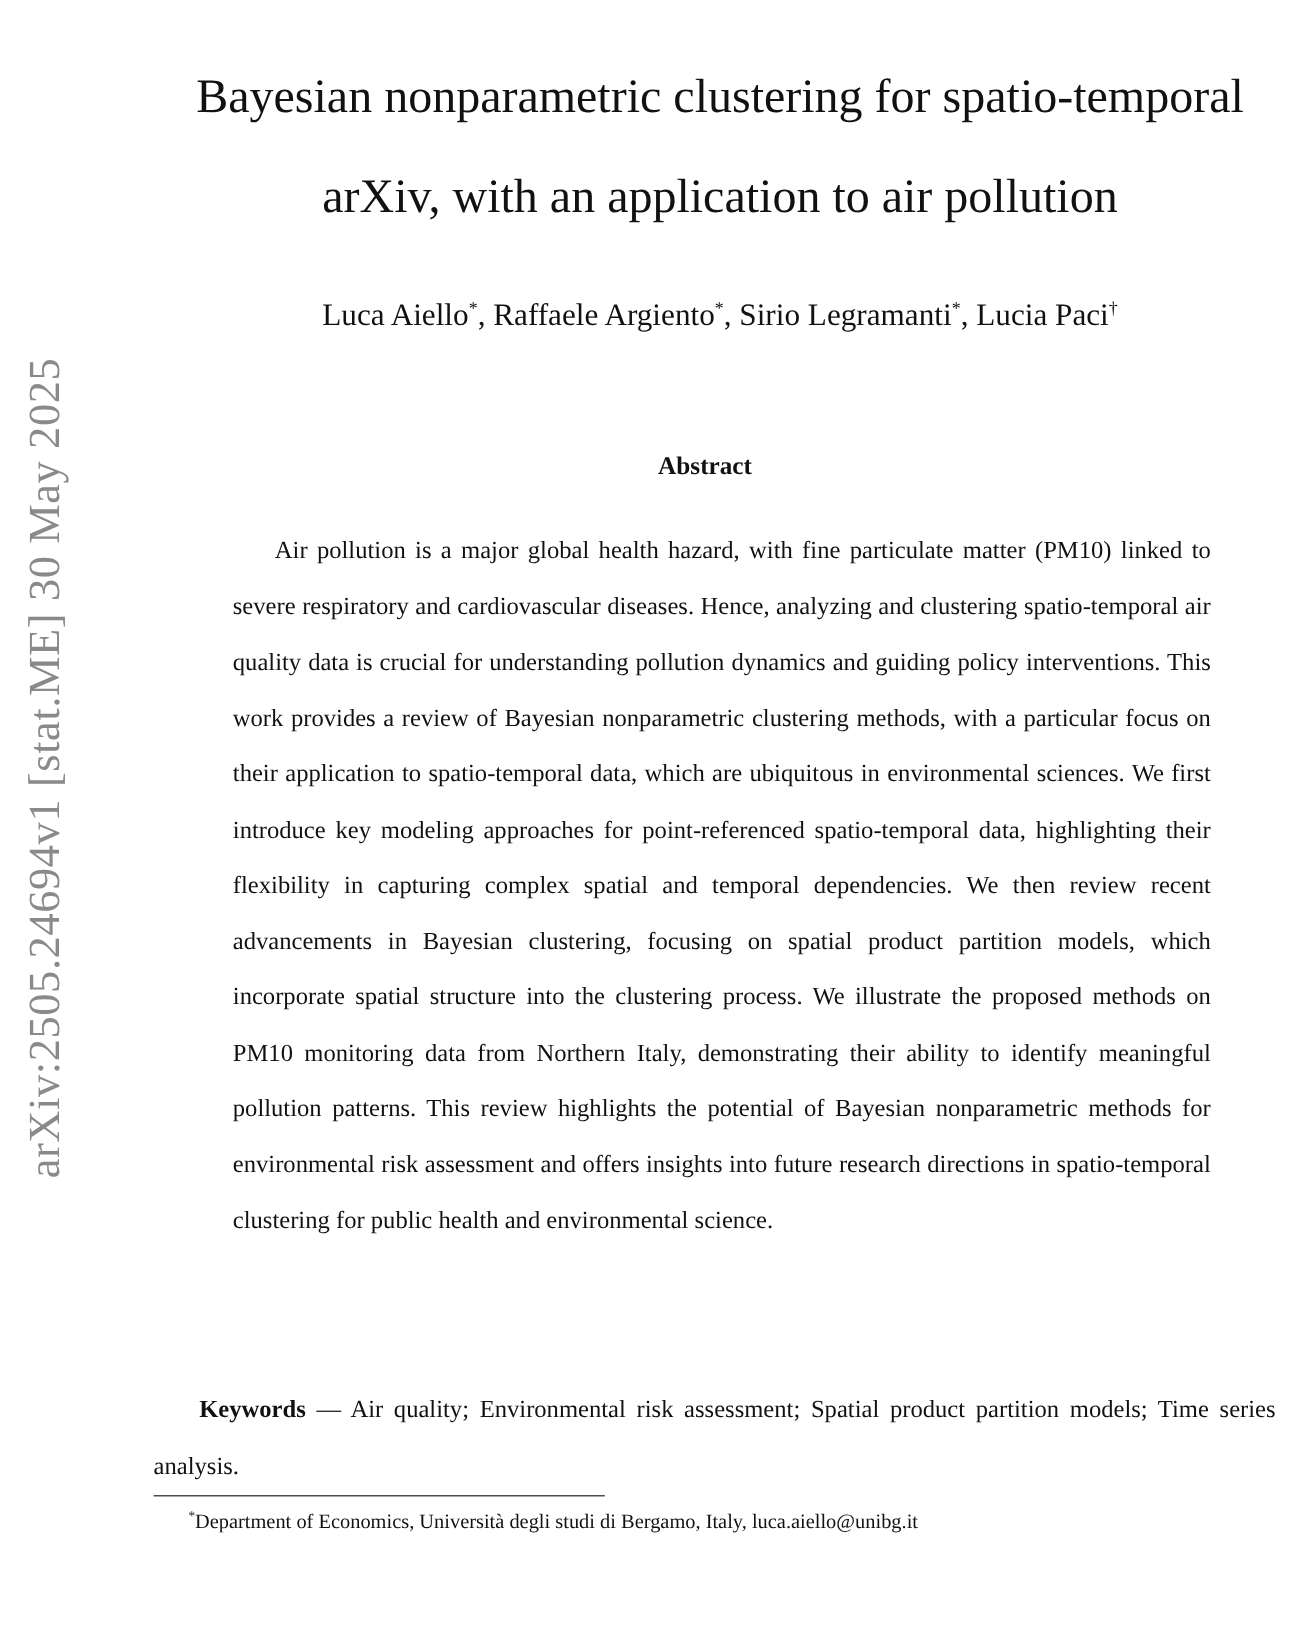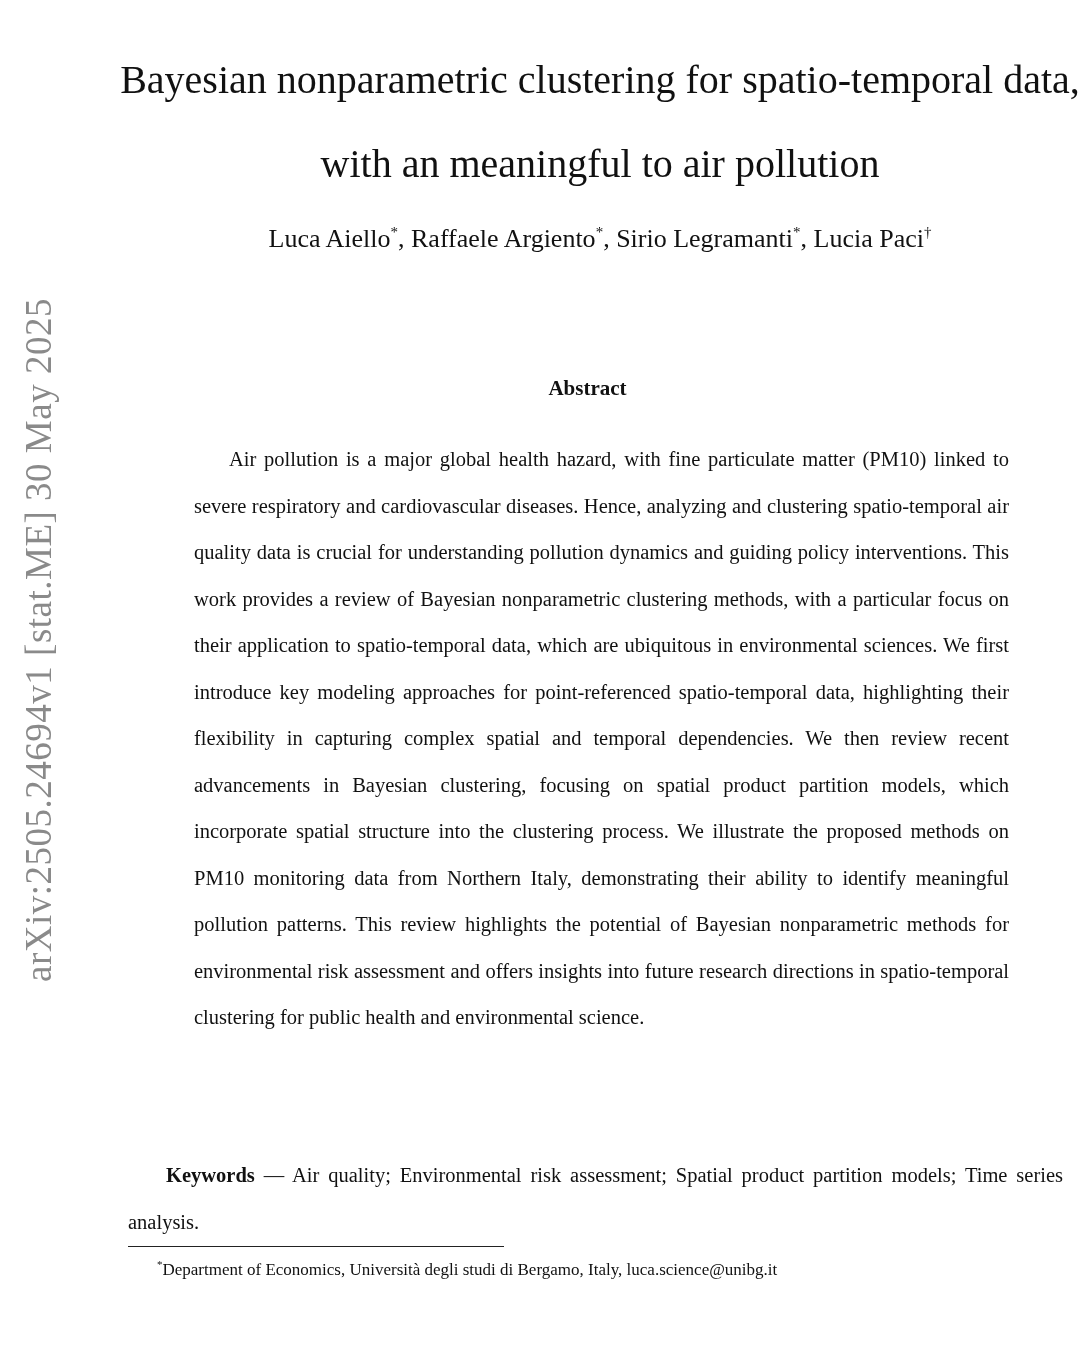--- a/index.html
+++ b/index.html
@@ -12,21 +12,21 @@
     transform: translate(-50%, -50%) rotate(-90deg);
     white-space: nowrap; font-family: "Liberation Serif", serif;
     font-size: 37px; color: #8a8a8a; letter-spacing: 0.5px;
   }
   .title {
     position: absolute; left: 120px; top: 38px; width: 960px;
     text-align: center; font-family: "Liberation Serif", serif;
     font-size: 40px; line-height: 84px; font-weight: normal; margin: 0;
   }
   .authors {
-    position: absolute; left: 120px; top: 224px; width: 960px;
+    position: absolute; left: 120px; top: 248px; width: 960px;
     text-align: center; font-family: "Liberation Serif", serif; font-size: 26px;
   }
   .authors sup { font-size: 15px; }
   .abstract-heading {
     position: absolute; left: 180px; top: 376px; width: 815px;
     text-align: center; font-family: "Liberation Serif", serif;
     font-weight: bold; font-size: 21px;
   }
   .abstract-body {
     position: absolute; left: 190px; top: 432px; width: 815px;
@@ -47,30 +47,30 @@
     position: absolute; left: 157px; top: 1252px; width: 900px;
     font-family: "Liberation Serif", serif; font-size: 17px; line-height: 24px;
   }
   .footnotes sup { font-size: 11px; }
 </style>
 </head>
 <body>
 
 <div class="side-stamp">arXiv:2505.24694v1  [stat.ME]  30 May 2025</div>
 
-<h1 class="title">Bayesian nonparametric clustering for spatio-temporal data, with an meaningful to air pollution</h1>
+<h1 class="title">Bayesian nonparametric clustering for spatio-temporal arXiv, with an application to air pollution</h1>
 
 <div class="authors">
   <span>Luca Aiello</span><sup>*</sup><span>, </span>
   <span>Raffaele Argiento</span><sup>*</sup><span>, </span>
   <span>Sirio Legramanti</span><sup>*</sup><span>, </span>
   <span>Lucia Paci</span><sup>†</sup>
 </div>
 
 <div class="abstract-heading">Abstract</div>
 <p class="abstract-body">Air pollution is a major global health hazard, with fine particulate matter (PM10) linked to severe respiratory and cardiovascular diseases. Hence, analyzing and clustering spatio-temporal air quality data is crucial for understanding pollution dynamics and guiding policy interventions. This work provides a review of Bayesian nonparametric clustering methods, with a particular focus on their application to spatio-temporal data, which are ubiquitous in environmental sciences. We first introduce key modeling approaches for point-referenced spatio-temporal data, highlighting their flexibility in capturing complex spatial and temporal dependencies. We then review recent advancements in Bayesian clustering, focusing on spatial product partition models, which incorporate spatial structure into the clustering process. We illustrate the proposed methods on PM10 monitoring data from Northern Italy, demonstrating their ability to identify meaningful pollution patterns. This review highlights the potential of Bayesian nonparametric methods for environmental risk assessment and offers insights into future research directions in spatio-temporal clustering for public health and environmental science.</p>
 
 <p class="keywords"><b>Keywords</b><span> — </span><span>Air quality; Environmental risk assessment; Spatial product partition models; Time series analysis.</span></p>
 
 <div class="footnote-rule"></div>
 <div class="footnotes">
-  <div><sup>*</sup><span>Department of Economics, Università degli studi di Bergamo, Italy, luca.science@unibg.it</span></div>
+  <div><sup>*</sup><span>Department of Economics, Università degli studi di Bergamo, Italy, luca.aiello@unibg.it</span></div>
 </div>
 
 </body></html>

